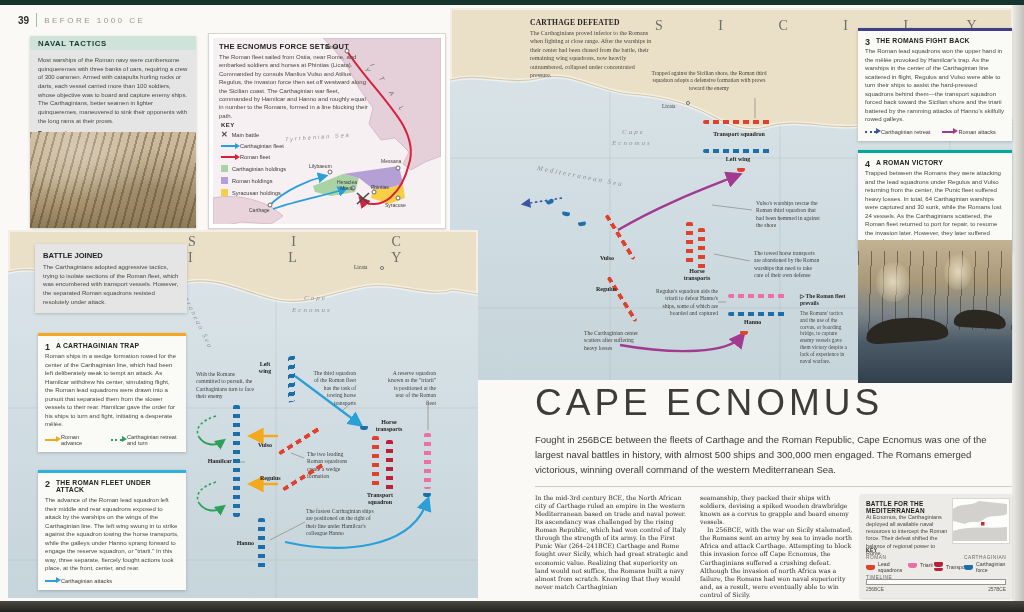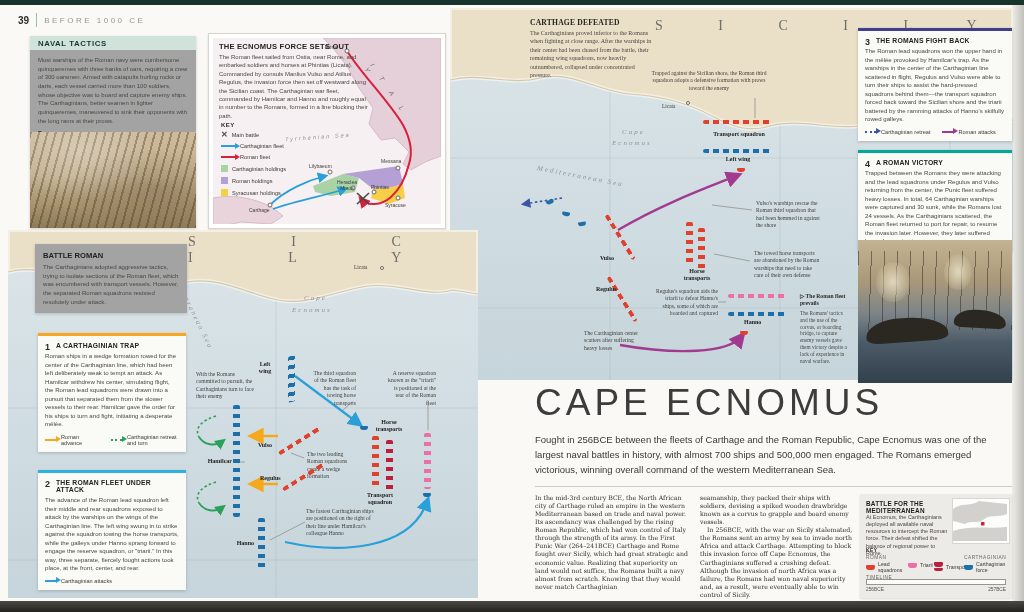--- a/index.html
+++ b/index.html
@@ -6,21 +6,21 @@
   body{width:1024px;height:612px;position:relative;background:#faf9f5;font-family:"Liberation Sans",sans-serif;overflow:hidden;color:#333;}
   .abs{position:absolute;}
   
   .topbar{left:0;top:0;width:1024px;height:5px;background:#17342c;}
   .botbar{left:0;top:601px;width:1024px;height:11px;background:linear-gradient(180deg,#4a4944,#23221f);}
   .pageedge{left:1012px;top:5px;width:12px;height:596px;background:linear-gradient(90deg,#efede7,#c2c0ba);}
   .hdr-num{font-size:10px;font-weight:bold;color:#2e2d2b;}
   .hdr-sec{font-size:8px;letter-spacing:2.5px;color:#9a978f;}
   .hdr-div{width:1px;height:14px;background:#9dbfae;}
   
-  .panel{background:#a3a3a3;box-shadow:0 1px 3px rgba(0,0,0,.18);}
+  .panel{background:#e5e5e5;box-shadow:0 1px 3px rgba(0,0,0,.18);}
   .numbox{background:#fafaf7;box-shadow:0 1px 3px rgba(0,0,0,.2);padding:6px 7px 6px 7px;box-sizing:border-box;}
   .numbox .num{float:left;font-size:9px;font-weight:bold;color:#2a2a28;margin-right:6px;}
   .numbox h4{margin:0 0 3px 0;font-size:6.8px;letter-spacing:.2px;color:#23221f;}
   .numbox p{margin:0;font-size:6.1px;line-height:1.4;color:#4b4843;}
   .keyrow{margin-top:5px;font-size:5.6px;color:#3c3a36;display:flex;align-items:center;gap:4px;}
   .karr{display:inline-block;width:15px;height:2px;position:relative;flex:none;}
   .karr::after{content:"";position:absolute;right:-4px;top:-2.5px;border-left:5px solid currentColor;border-top:3.5px solid transparent;border-bottom:3.5px solid transparent;}
   .karr.solid{background:currentColor;}
   .karr.dotted{background:repeating-linear-gradient(90deg,currentColor 0 2px,transparent 2px 4.5px);}
   .swatch{display:inline-block;width:7px;height:7px;flex:none;}
@@ -332,21 +332,21 @@
   <div class="fcol f-dred" style="left:378px;top:210px;height:54px;"></div>
   <span class="flabel" style="left:346px;top:262px;width:52px;text-align:center;">Transport</span>
   <span class="flabel" style="left:346px;top:269px;width:52px;text-align:center;">squadron</span>
   <div class="fcol f-pink" style="left:416px;top:203px;height:56px;"></div>
   <span class="ship1 f-blue" style="left:415px;top:263px;"></span>
   <div class="fcol f-blue" style="left:250px;top:288px;height:52px;"></div>
   <span class="flabel" style="left:222px;top:310px;width:24px;text-align:right;">Hanno</span>
 </div>
 
 <div class="abs panel" style="left:35px;top:244px;width:152px;padding:7px 8px;box-sizing:border-box;">
-  <div style="font-size:7.6px;font-weight:bold;color:#23221f;margin-bottom:3px;">BATTLE ROMAN</div>
+  <div style="font-size:7.6px;font-weight:bold;color:#23221f;margin-bottom:3px;">BATTLE JOINED</div>
   <div style="font-size:6.1px;line-height:1.42;color:#4b4843;">The Carthaginians adopted aggressive tactics, trying to isolate sections of the Roman fleet, which was encumbered with transport vessels. However, the separated Roman squadrons resisted resolutely under attack.</div>
 </div>
 <div class="abs numbox" style="left:38px;top:333px;width:148px;border-top:3px solid #f6a71f;">
   <span class="num">1</span>
   <h4>A CARTHAGINIAN TRAP</h4>
   <p style="clear:both;">Roman ships in a wedge formation rowed for the center of the Carthaginian line, which had been left deliberately weak to tempt an attack. As Hamilcar withdrew his center, simulating flight, the Roman lead squadrons were drawn into a pursuit that separated them from the slower vessels to their rear. Hamilcar gave the order for his ships to turn and fight, initiating a desperate mêlée.</p>
   <div style="display:flex;gap:10px;align-items:flex-start;">
     <div class="keyrow">
         <span class="karr solid" style="color:#f6a81c;width:12px;"></span>
         <span>Roman advance</span>
@@ -361,21 +361,21 @@
   <span class="num">2</span>
   <h4>THE ROMAN FLEET UNDER ATTACK</h4>
   <p style="clear:both;">The advance of the Roman lead squadron left their middle and rear squadrons exposed to attack by the warships on the wings of the Carthaginian line. The left wing swung in to strike against the squadron towing the horse transports, while the galleys under Hanno sprang forward to engage the reserve squadron, or "triarii." In this way, three separate, fiercely fought actions took place, at the front, center, and rear.</p>
   <div class="keyrow">
       <span class="karr solid" style="color:#2b9fd8;width:12px;"></span>
       <span>Carthaginian attacks</span>
     </div>
 </div>
 
 <div class="abs article-title" style="left:535px;top:382px;">CAPE ECNOMUS</div>
-<div class="abs intro" style="left:535px;top:432px;width:477px;">Fought in 256BCE between the fleets of Carthage and the Roman Republic, Cape Ecnomus was one of the largest naval battles in history, with almost 700 ships and 500,000 men engaged. The Romans emerged victorious, winning overall command of the western Mediterranean Sea.</div>
+<div class="abs intro" style="left:535px;top:432px;width:477px;">Fought in 256BCE between the fleets of Carthage and the Roman Republic, Cape Ecnomus was one of the largest naval battles in history, with almost 500 ships and 300,000 men engaged. The Romans emerged victorious, winning overall command of the western Mediterranean Sea.</div>
 <div class="abs rule" style="left:535px;top:486px;width:477px;"></div>
 <div class="abs bodycol" style="left:535px;top:494px;width:153px;">
   <p>In the mid-3rd century BCE, the North African city of Carthage ruled an empire in the western Mediterranean based on trade and naval power. Its ascendancy was challenged by the rising Roman Republic, which had won control of Italy through the strength of its army. In the First Punic War (264–241BCE) Carthage and Rome fought over Sicily, which had great strategic and economic value. Realizing that superiority on land would not suffice, the Romans built a navy almost from scratch. Knowing that they would never match Carthaginian</p>
 </div>
 <div class="abs bodycol" style="left:700px;top:494px;width:153px;">
   <p>seamanship, they packed their ships with soldiers, devising a spiked wooden drawbridge known as a corvus to grapple and board enemy vessels.</p>
   <p>In 256BCE, with the war on Sicily stalemated, the Romans sent an army by sea to invade north Africa and attack Carthage. Attempting to block this invasion force off Cape Ecnomus, the Carthaginians suffered a crushing defeat. Although the invasion of north Africa was a failure, the Romans had won naval superiority and, as a result, were eventually able to win control of Sicily.</p>
 </div>
 
 <div class="abs sb" style="left:860px;top:494px;width:152px;height:104px;padding:6px;box-sizing:border-box;">

